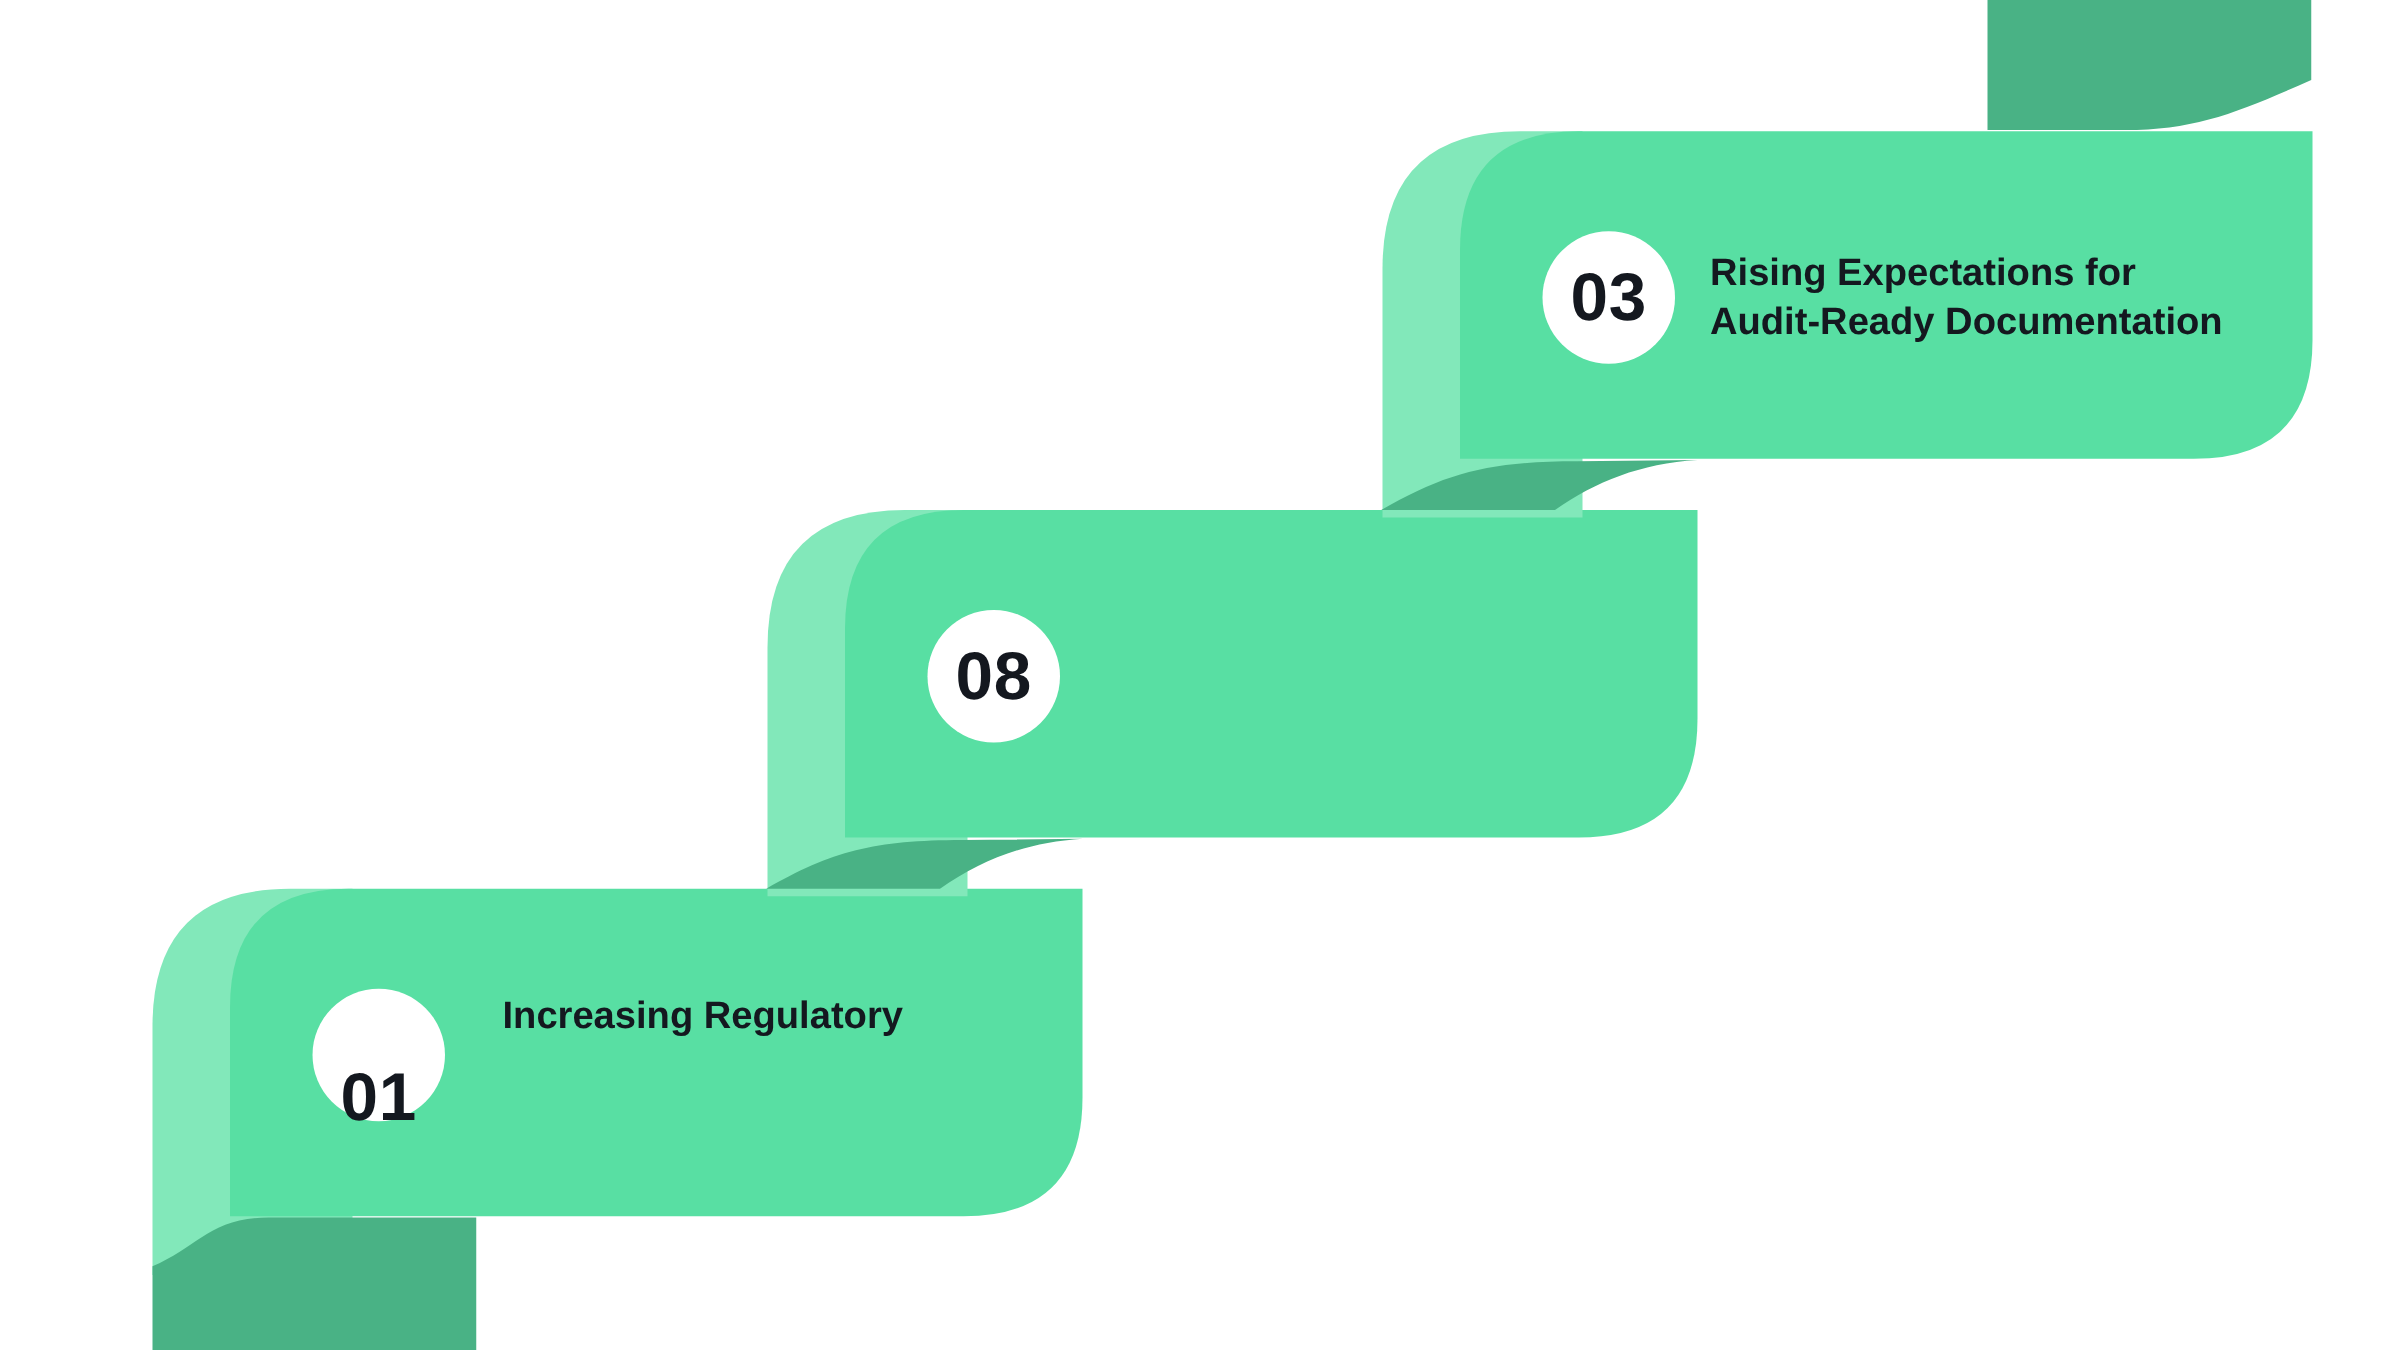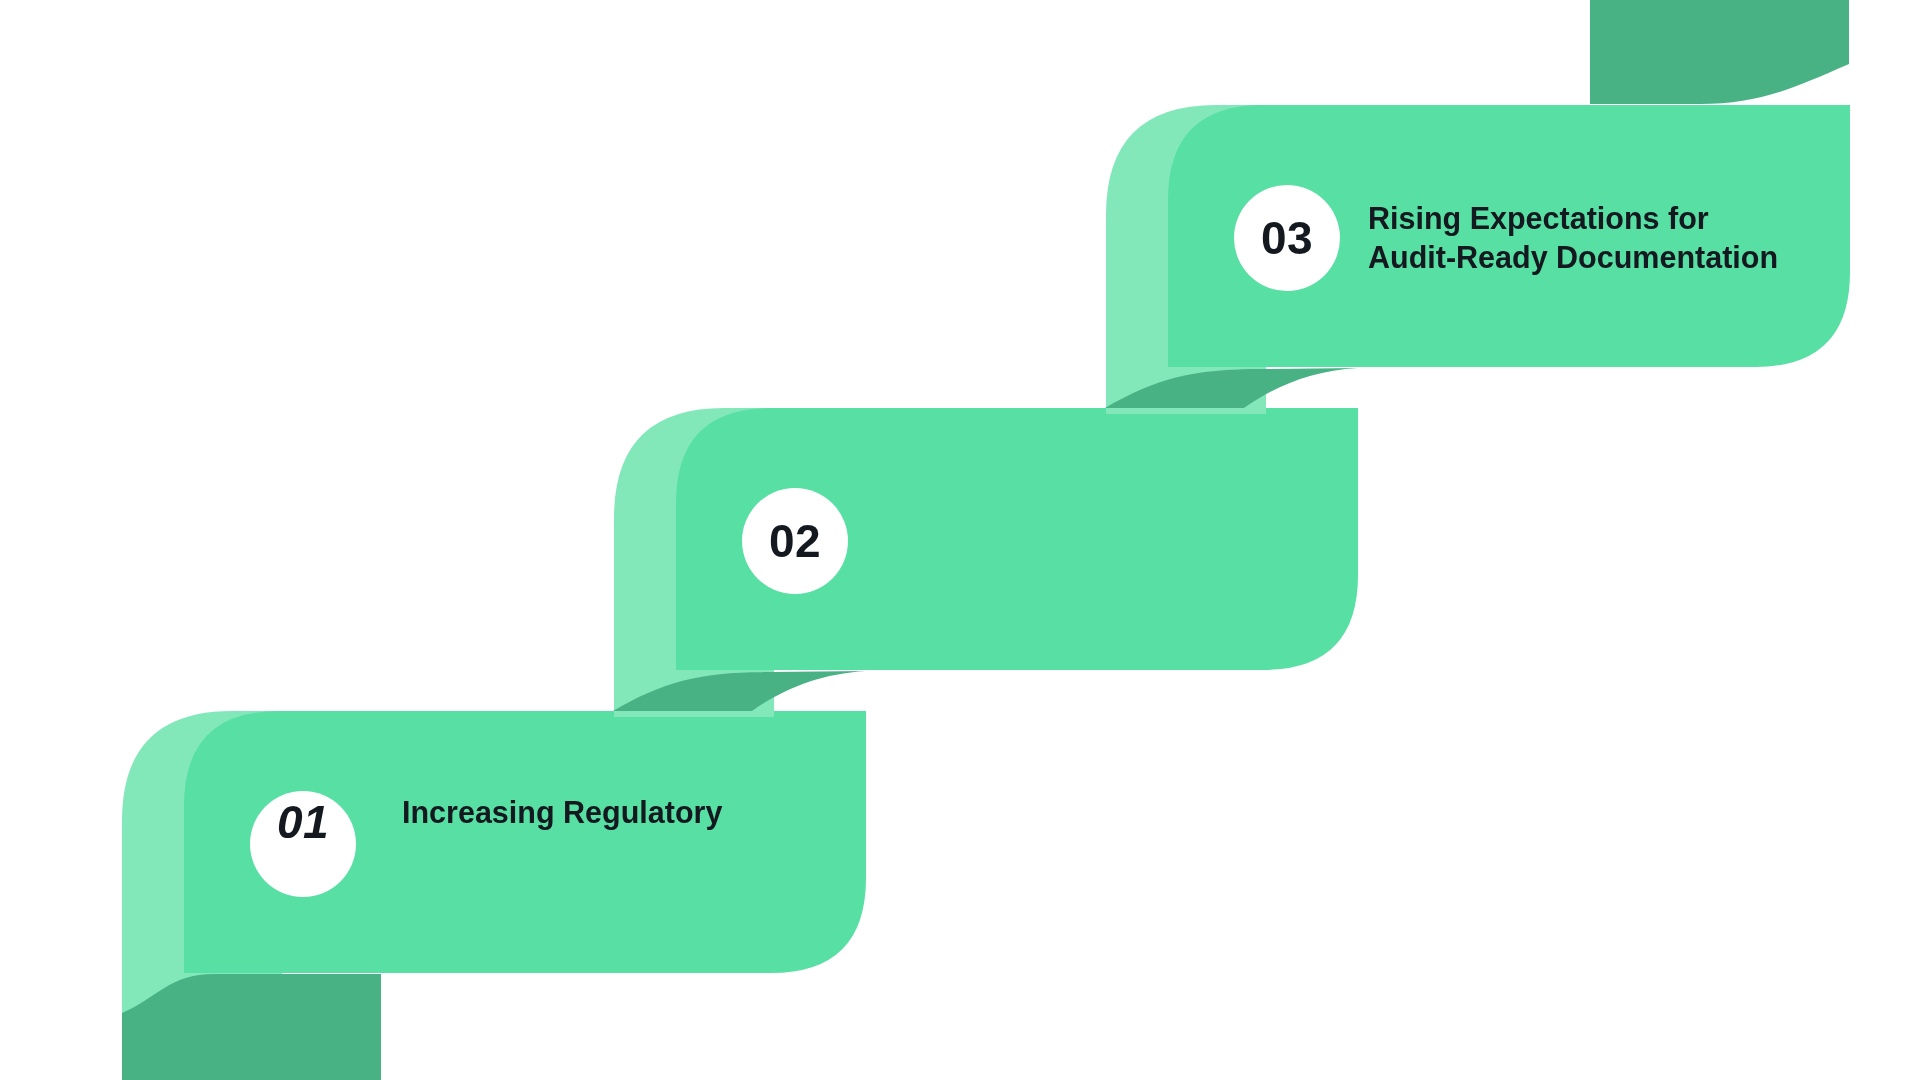--- a/index.html
+++ b/index.html
@@ -5,31 +5,31 @@
   html, body { margin: 0; padding: 0; background: #ffffff; }
   body {
     width: 1920px; height: 1080px;
     position: relative; overflow: hidden;
     font-family: "Liberation Sans", sans-serif;
   }
   #canvas { position: absolute; left: 0; top: 0; }
   .step-number {
     position: absolute; width: 130px; height: 84px;
     display: flex; align-items: center; justify-content: center;
-    font-size: 46px; font-weight: 700; letter-spacing: 0.5px;
+    font-size: 54px; font-weight: 700; letter-spacing: 0.5px;
     color: #14181F;
   }
   .step-title {
     position: absolute; width: 560px; height: 96px;
     display: flex; flex-direction: column; justify-content: center;
     font-size: 30.5px; font-weight: 700; line-height: 39px;
     color: #14181F;
   }
   
-  .num-1   { left: 238px; top: 780px; font-style: italic; }
+  .num-1   { left: 238px; top: 836px; }
   .title-1 { left: 384px; top: 764px; margin-left: 18px; }
   
   .num-2   { left: 730px; top: 499px; }
   .title-2 { left: 876px; top: 493px; }
   
   .num-3   { left: 1222px; top: 196px; }
   .title-3 { left: 1368px; top: 190px; }
 </style>
 </head>
 <body>
@@ -52,21 +52,21 @@
   <circle cx="303" cy="844" r="53" fill="#FFFFFF"></circle>
   <circle cx="795" cy="541" r="53" fill="#FFFFFF"></circle>
   <circle cx="1287" cy="238" r="53" fill="#FFFFFF"></circle>
 </svg>
 
 <div class="step-number num-1">01</div>
 <div class="step-title title-1">
   <span>Increasing Regulatory</span>
 </div>
 
-<div class="step-number num-2">02</div>
+<div class="step-number num-2">08</div>
 <div class="step-title title-2">
 </div>
 
 <div class="step-number num-3">03</div>
 <div class="step-title title-3">
   <span>Rising Expectations for</span>
   <span>Audit-Ready Documentation</span>
 </div>
 
 </body></html>

